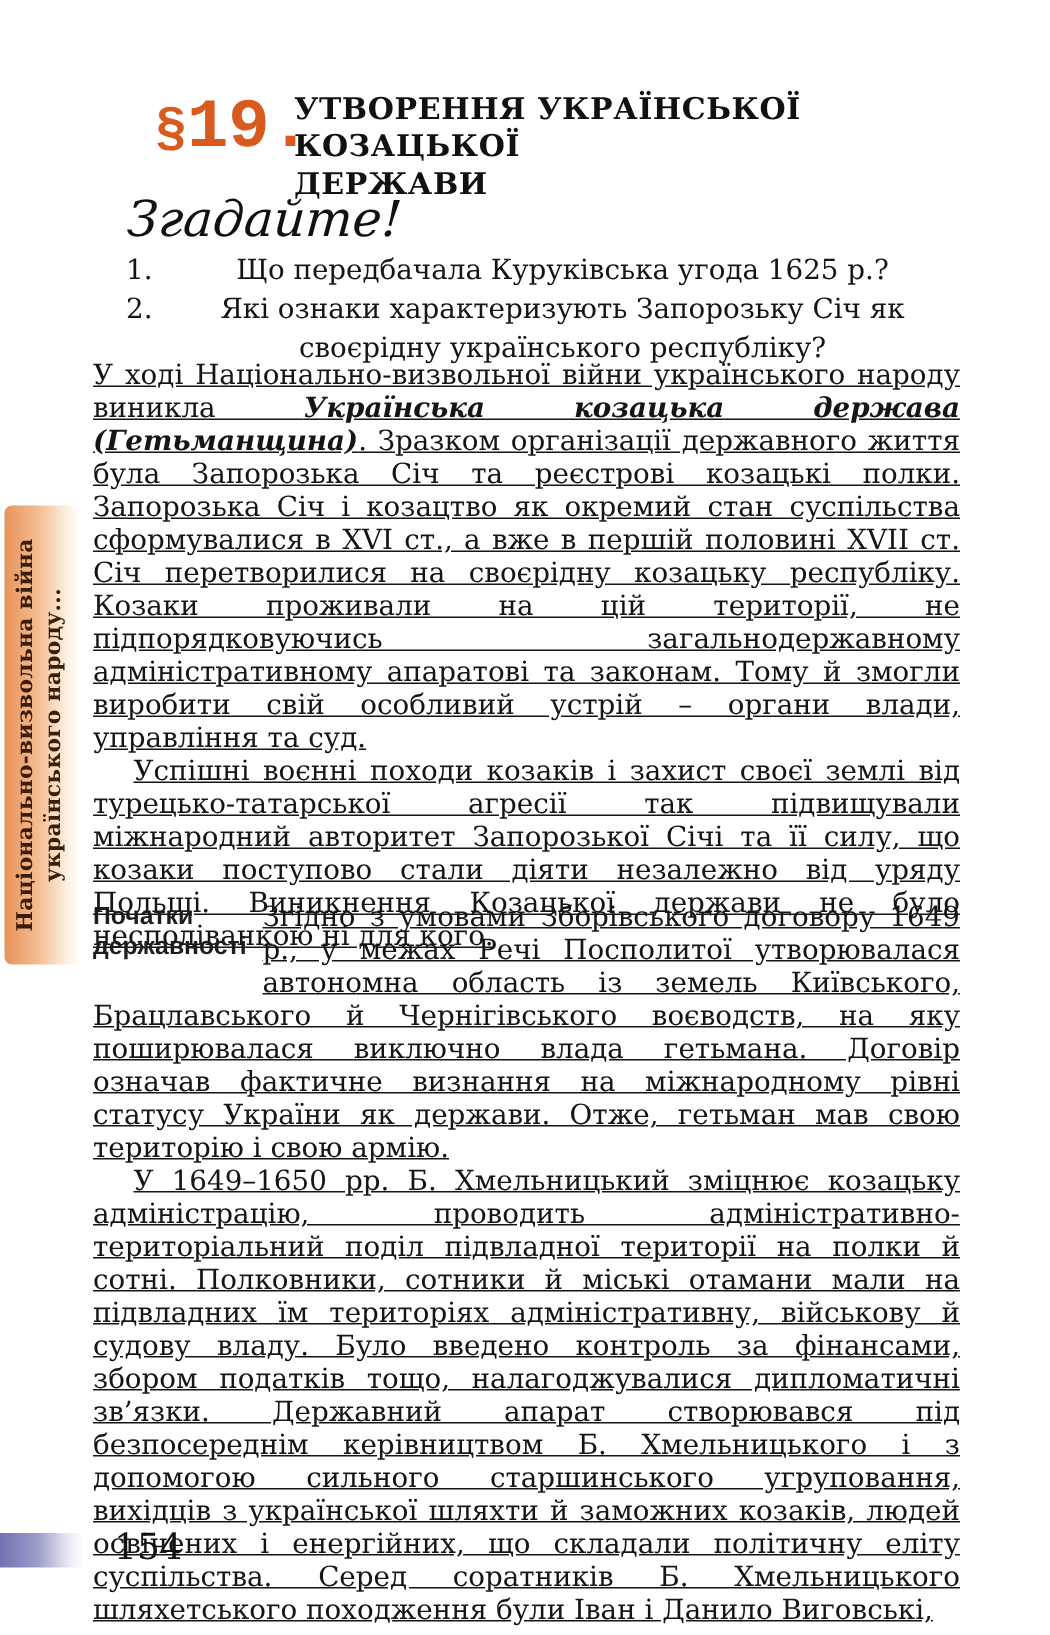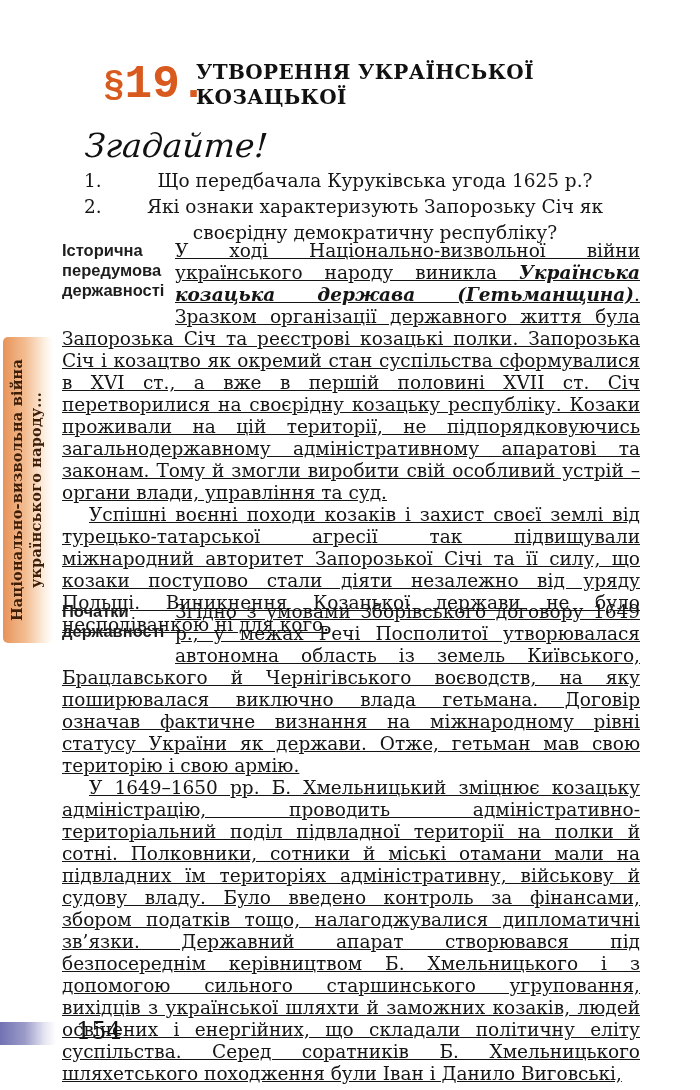--- a/index.html
+++ b/index.html
@@ -85,37 +85,37 @@
   <div class="side-tab-inner">
     <div>Національно-визвольна війна</div>
     <div>українського народу...</div>
   </div>
 </div>
 
 <div class="para-mark"><span class="mark">§</span><span class="num">19.</span></div>
 
 <div class="chapter-title">
   <div>УТВОРЕННЯ УКРАЇНСЬКОЇ КОЗАЦЬКОЇ</div>
+  <div>ДЕРЖАВИ</div>
 </div>
 
 <div class="recall-heading">Згадайте!</div>
 
 <div class="recall-list">
   <div class="recall-item">
     <span class="q-num">1.</span>
     <span class="q-text">Що передбачала Куруківська угода 1625 р.?</span>
   </div>
   <div class="recall-item">
     <span class="q-num">2.</span>
-    <span class="q-text">Які ознаки характеризують Запорозьку Січ як своєрідну демократичну республіку?</span>
+    <span class="q-text">Які ознаки характеризують Запорозьку Січ як своєрідну українського республіку?</span>
   </div>
 </div>
 
 <div class="section section-1">
-  <div class="margin-label label-h4">Історична передумова державності</div>
   <p class="body-par"><span>У ході Національно-визвольної війни українського народу виникла </span><span class="emph">Українська козацька держава (Гетьманщина)</span><span>. Зразком організації державного життя була Запорозька Січ та реєстрові козацькі полки. Запорозька Січ і козацтво як окремий стан суспільства сформувалися в XVI ст., а вже в першій половині XVII ст. Січ перетворилися на своєрідну козацьку республіку. Козаки проживали на цій території, не підпорядковуючись загальнодержавному адміністративному апаратові та законам. Тому й змогли виробити свій особливий устрій – органи влади, управління та суд.</span></p>
   <p class="body-par indent">Успішні воєнні походи козаків і захист своєї землі від турецько-татарської агресії так підвищували міжнародний авторитет Запорозької Січі та її силу, що козаки поступово стали діяти незалежно від уряду Польщі. Виникнення Козацької держави не було несподіванкою ні для кого.</p>
 </div>
 
 <div class="section section-2">
   <div class="margin-label label-h3">Початки державності</div>
   <p class="body-par">Згідно з умовами Зборівського договору 1649 р., у межах Речі Посполитої утворювалася автономна область із земель Київського, Брацлавського й Чернігівського воєводств, на яку поширювалася виключно влада гетьмана. Договір означав фактичне визнання на міжнародному рівні статусу України як держави. Отже, гетьман мав свою територію і свою армію.</p>
   <p class="body-par indent">У 1649–1650 рр. Б. Хмельницький зміцнює козацьку адміністрацію, проводить адміністративно-територіальний поділ підвладної території на полки й сотні. Полковники, сотники й міські отамани мали на підвладних їм територіях адміністративну, військову й судову владу. Було введено контроль за фінансами, збором податків тощо, налагоджувалися дипломатичні зв’язки. Державний апарат створювався під безпосереднім керівництвом Б. Хмельницького і з допомогою сильного старшинського угруповання, вихідців з української шляхти й заможних козаків, людей освічених і енергійних, що складали політичну еліту суспільства. Серед соратників Б. Хмельницького шляхетського походження були Іван і Данило Виговські,</p>
 </div>
 

